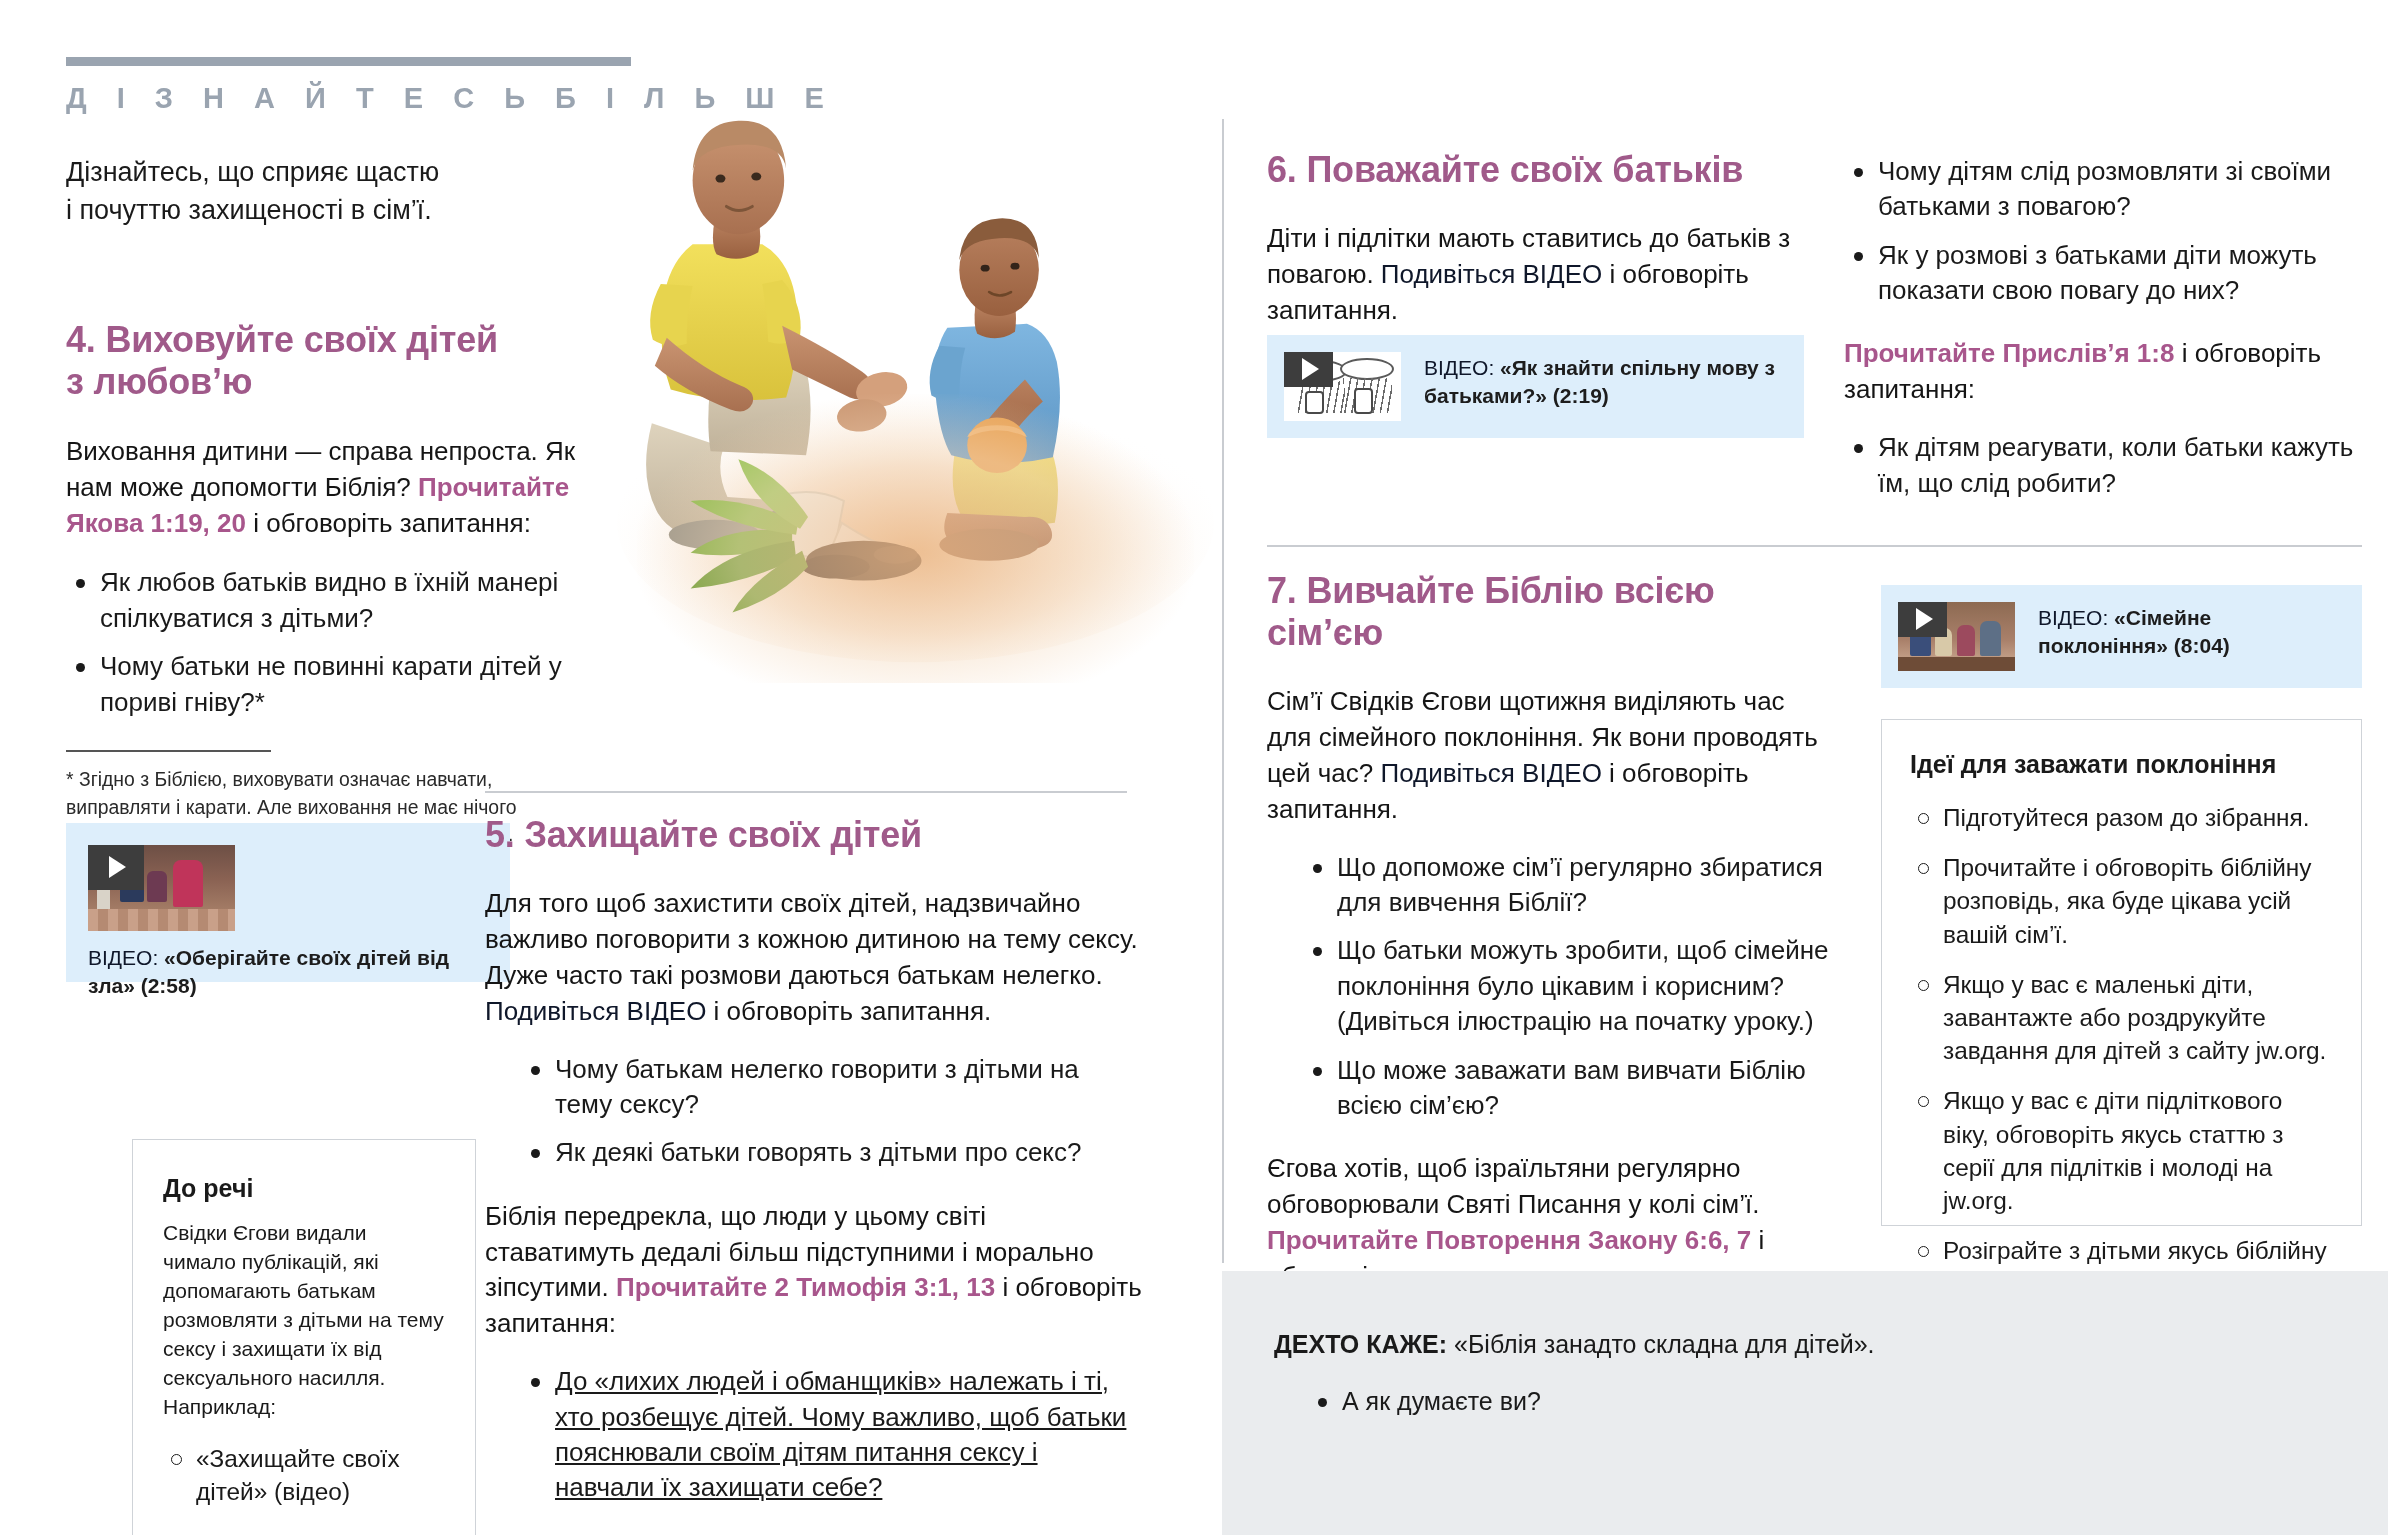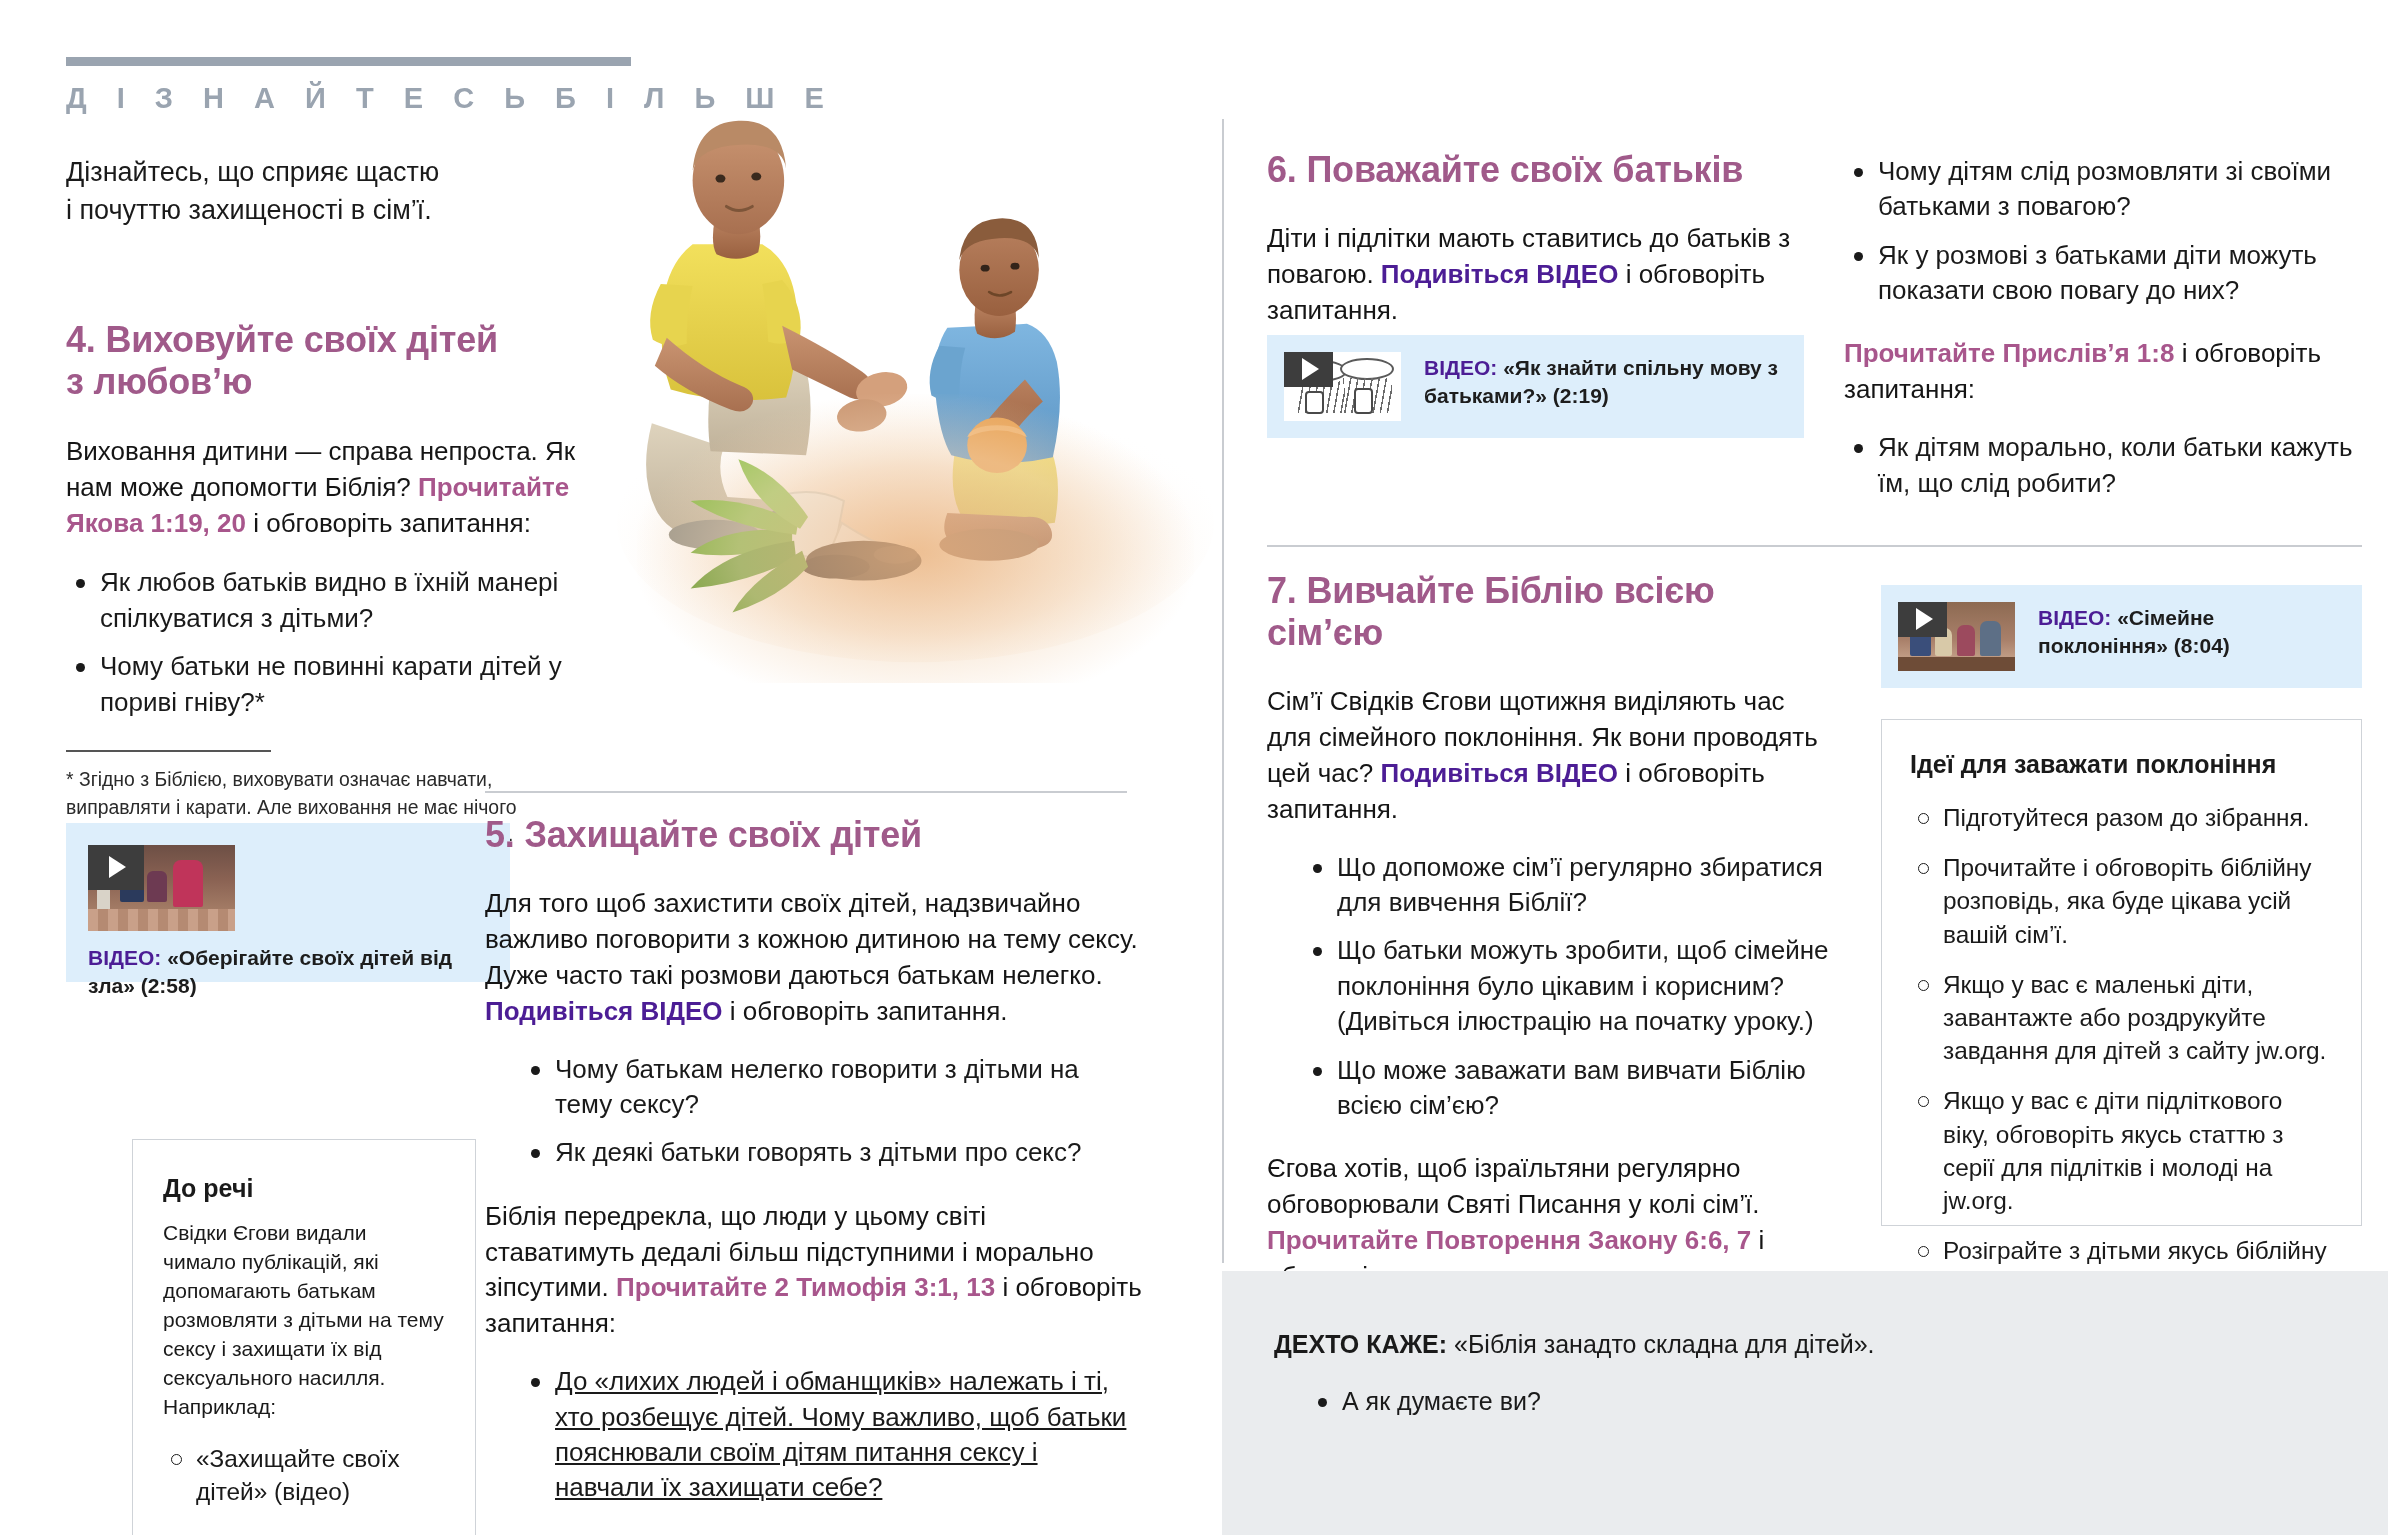--- a/index.html
+++ b/index.html
@@ -24,21 +24,21 @@
     letter-spacing: 11px; color: #9aa4b0;
   }
 
   
   .body-txt { font-size: 26px; line-height: 1.38; color: #151515; }
   .sec-head {
     color: #a05a8a; font-weight: 700; font-size: 36px;
     line-height: 1.17; letter-spacing: -0.2px;
   }
   .lnk-pink { color: #a8568c; font-weight: 600; }
-  .lnk-blue { color: #4c1d95; font-weight: 700; }
+  .lnk-blue { color: #0f172a; font-weight: 400; }
   ul.bullets { list-style: none; }
   ul.bullets > li {
     position: relative; padding-left: 34px; margin-top: 13px;
     font-size: 26px; line-height: 1.36;
   }
   ul.bullets > li:first-child { margin-top: 0; }
   ul.bullets > li::before {
     content: ""; position: absolute; left: 10px; top: 14px;
     width: 9px; height: 9px; border-radius: 50%; background: #1a1a1a;
   }
@@ -351,21 +351,21 @@
     </div>
   </div>
 
   <div class="col" id="col-r2">
     <ul class="bullets">
       <li>Чому дітям слід розмовляти зі своїми батьками з повагою?</li>
       <li>Як у розмові з батьками діти можуть показати свою повагу до них?</li>
     </ul>
     <p class="body-txt" style="margin-top:28px;"><a class="lnk-pink">Прочитайте Прислів’я 1:8</a><span> і обговоріть запитання:</span></p>
     <ul class="bullets" style="margin-top:22px;">
-      <li>Як дітям морально, коли батьки кажуть їм, що слід робити?</li>
+      <li>Як дітям реагувати, коли батьки кажуть їм, що слід робити?</li>
     </ul>
   </div>
 
   <div class="hrule" style="left:1267px; top:545px; width:1095px;"></div>
 
   <div class="col" id="col-r3">
     <div class="sec-head">7. Вивчайте Біблію всією сім’єю</div>
 
     <p class="body-txt" style="margin-top:30px;"><span>Сім’ї Свідків Єгови щотижня виділяють час для сімейного поклоніння. Як вони проводять цей час? </span><a class="lnk-blue">Подивіться ВІДЕО</a><span> і обговоріть запитання.</span></p>
 

